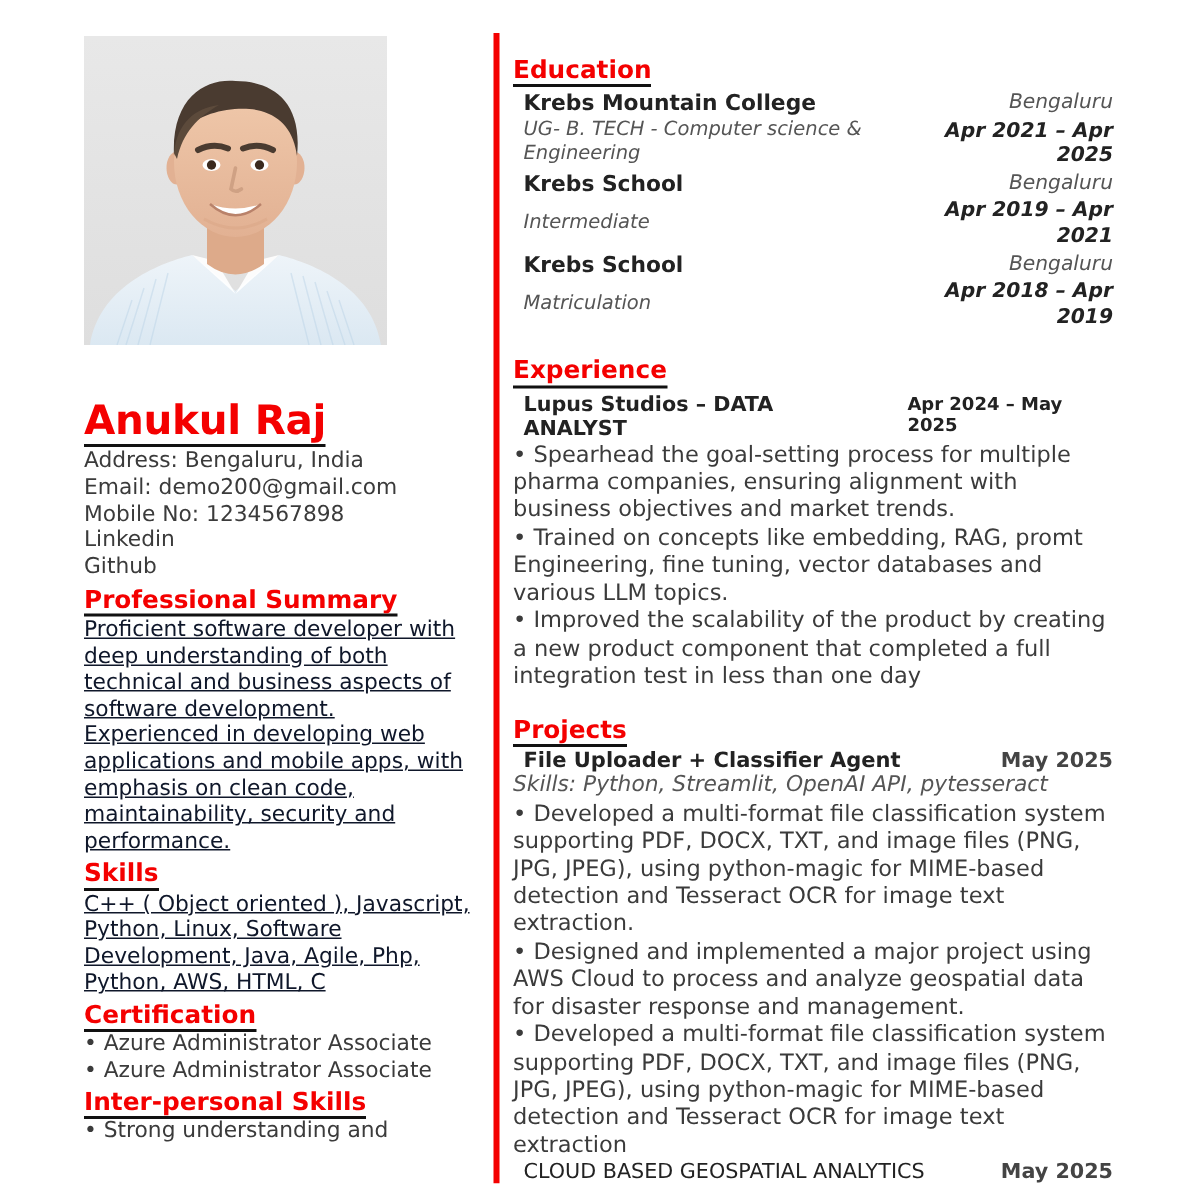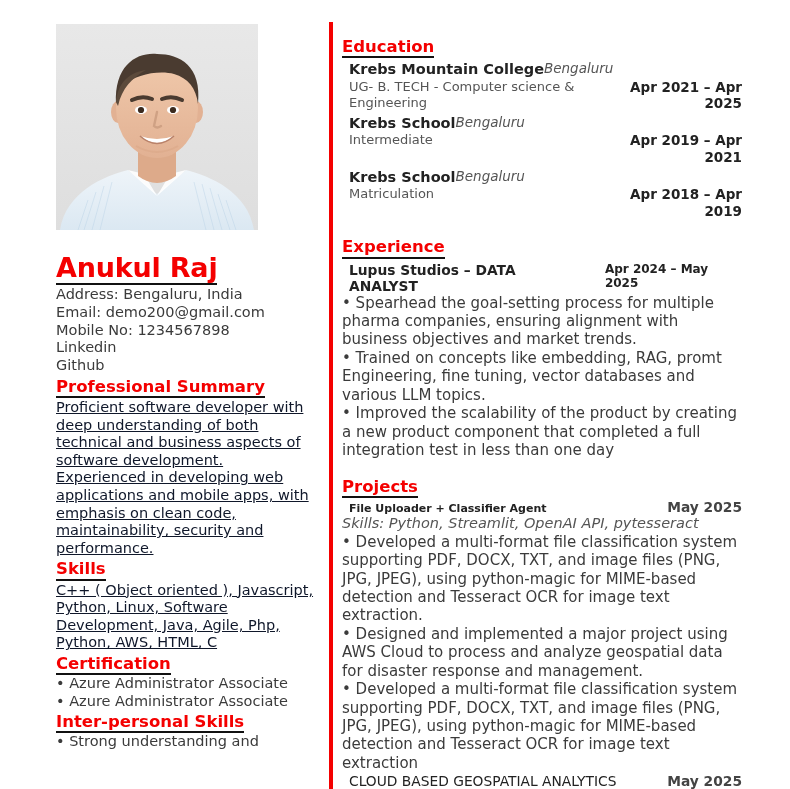--- a/index.html
+++ b/index.html
@@ -50,21 +50,21 @@
   .photo {
     width: 202px;
     height: 206px;
     background: #e4e4e4;
     position: relative;
     overflow: hidden;
   }
   .photo svg { display: block; }
 
   
-  .name-wrap { margin-top: 24px; }
+  .name-wrap { margin-top: 37px; }
   .name {
     display: inline-block;
     color: #f40000;
     font-size: 27px;
     font-weight: bold;
     line-height: 1.05;
     letter-spacing: -0.2px;
     border-bottom: 2.5px solid #111111;
     padding-bottom: 1px;
   }
@@ -109,41 +109,42 @@
   .bullet-line {
     font-size: 14.5px;
     line-height: 1.215;
     color: #3b3b3b;
   }
 
   
   .edu-entry { margin-top: 2px; }
   .edu-row {
     display: flex;
-    justify-content: flex-start;
+    justify-content: space-between;
     align-items: flex-start;
   }
   .edu-school {
     font-size: 14.5px;
     font-weight: bold;
     color: #222222;
     line-height: 1.25;
     padding-left: 7px;
   }
   .edu-place {
     font-size: 13.5px;
     font-style: italic;
     color: #555555;
     line-height: 1.3;
     white-space: nowrap;
   }
   .edu-row2 {
     display: flex;
     justify-content: space-between;
-    align-items: flex-start;
+    align-items: center;
+    font-style: italic;
   }
   .edu-degree {
     font-size: 13px;
     color: #555555;
     line-height: 1.25;
     padding-left: 7px;
     max-width: 228px;
   }
   .edu-date {
     font-size: 13.5px;
@@ -180,21 +181,21 @@
 
   
   .proj-head-row {
     display: flex;
     justify-content: space-between;
     align-items: baseline;
     padding-left: 7px;
     margin-top: 1px;
   }
   .proj-title {
-    font-size: 11px;
+    font-size: 14px;
     font-weight: bold;
     color: #222222;
   }
   .proj-date {
     font-size: 13.8px;
     font-weight: bold;
     color: #444444;
     white-space: nowrap;
   }
   .proj-skills {

